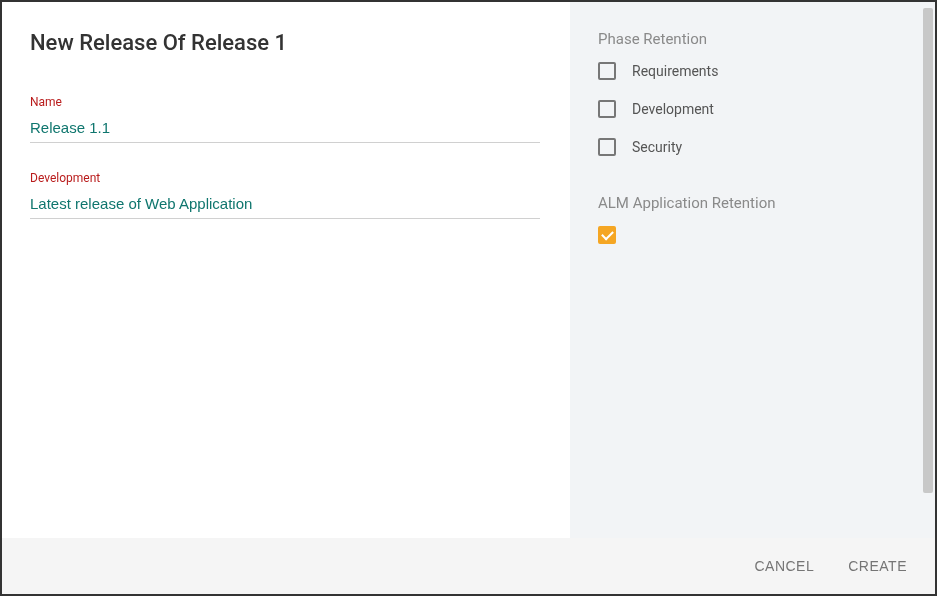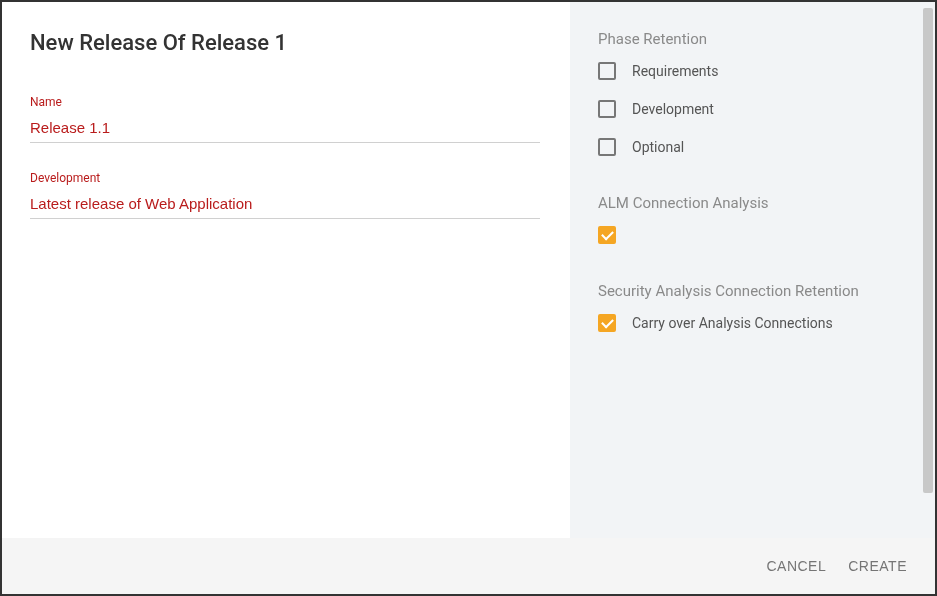--- a/index.html
+++ b/index.html
@@ -59,21 +59,21 @@
       font-size: 12px;
       color: #b91c1c;
       margin-bottom: 6px;
       display: block;
     }
     .field-input {
       width: 100%;
       border: none;
       border-bottom: 1px solid #d0d0d0;
       font-size: 15px;
-      color: #b91c1c;
+      color: #0f766e;
       padding: 4px 0 6px 0;
       background: transparent;
       outline: none;
     }
     .advanced-header {
       margin-bottom: 32px;
     }
     .advanced-title {
       font-size: 22px;
       font-weight: 500;
@@ -127,21 +127,21 @@
     .section {
       margin-bottom: 38px;
     }
     .footer {
       background: #f5f5f5;
       height: 56px;
       display: flex;
       align-items: center;
       justify-content: flex-end;
       padding: 0 24px;
-      gap: 14px;
+      gap: 26px;
     }
     .btn {
       background: none;
       border: none;
       font-size: 14px;
       font-weight: 500;
       color: #757575;
       letter-spacing: 0.5px;
       cursor: pointer;
       padding: 8px 4px;
@@ -176,38 +176,31 @@
         <div class="checkbox-row">
           <div class="checkbox"></div>
           <span class="checkbox-label">Requirements</span>
         </div>
         <div class="checkbox-row">
           <div class="checkbox"></div>
           <span class="checkbox-label">Development</span>
         </div>
         <div class="checkbox-row">
           <div class="checkbox"></div>
-          <span class="checkbox-label">Optional</span>
+          <span class="checkbox-label">Security</span>
         </div>
       </div>
 
       <div class="section">
-        <div class="section-label">ALM Connection Analysis</div>
+        <div class="section-label">ALM Application Retention</div>
         <div class="checkbox-row">
           <div class="checkbox checked"></div>
         </div>
       </div>
 
-      <div class="section">
-        <div class="section-label">Security Analysis Connection Retention</div>
-        <div class="checkbox-row">
-          <div class="checkbox checked"></div>
-          <span class="checkbox-label">Carry over Analysis Connections</span>
-        </div>
-      </div>
     </div>
   </div>
 
   <div class="footer">
     <button class="btn">CANCEL</button>
     <button class="btn">CREATE</button>
   </div>
 </div>
 
 </body></html>

